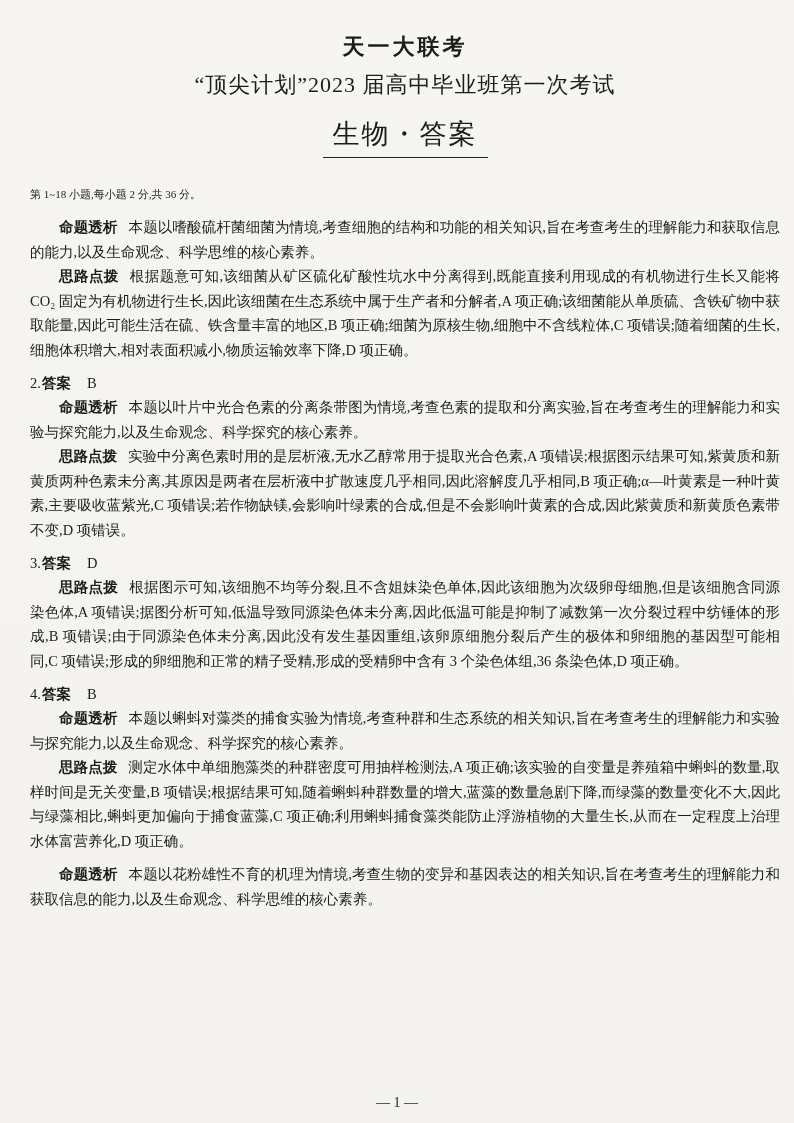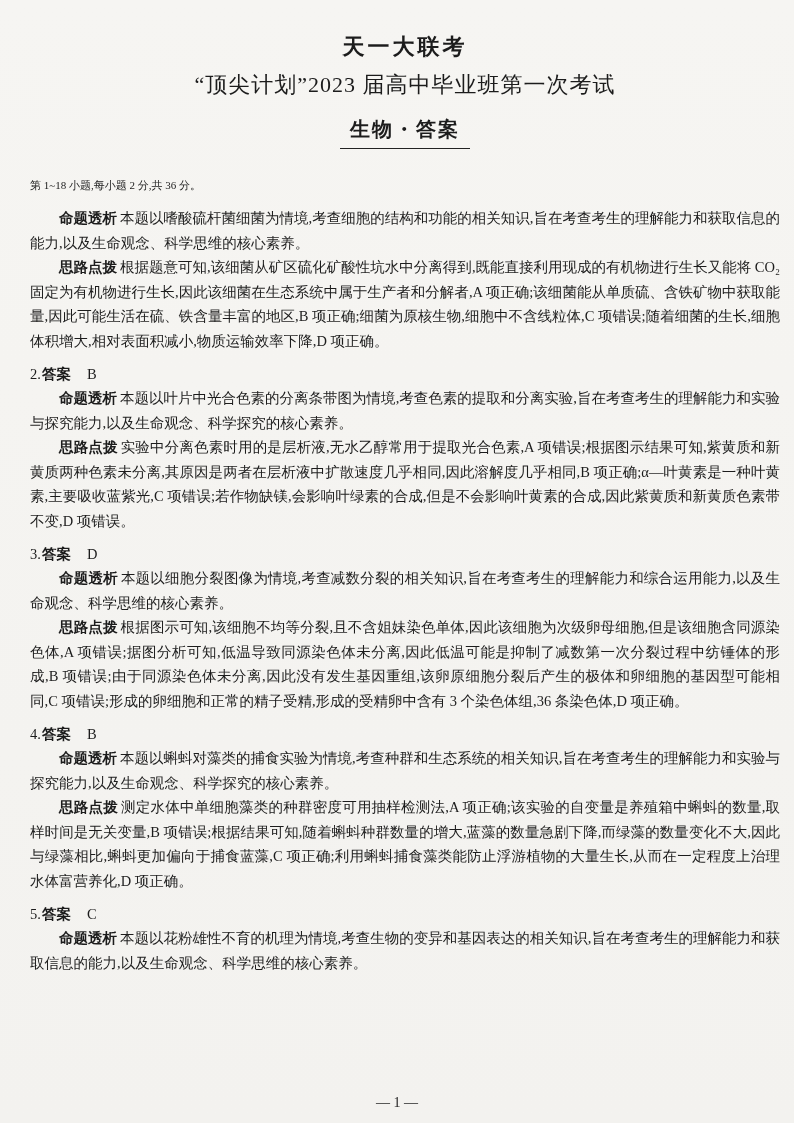--- a/index.html
+++ b/index.html
@@ -17,21 +17,21 @@
     padding:32px 14px 0 30px;
     background:linear-gradient(180deg,#f6f5f2 0%, #f3f2ef 100%);
     position:relative;
   }
   .doc-header { text-align:center; }
   .t1 { font-size:22px; font-weight:bold; letter-spacing:3px; }
   .t2 { font-size:22px; font-weight:normal; margin-top:8px; letter-spacing:1px; }
   .t3-wrap { margin-top:16px; }
   .t3 {
     display:inline-block;
-    font-size:20px; font-weight:bold; letter-spacing:2px;
+    font-size:27px; font-weight:normal; letter-spacing:2px;
     padding:0 10px 5px 10px;
     border-bottom:1.5px solid #222;
   }
   .intro {
     margin-top:24px;
     font-size:11px;
     line-height:24px;
   }
   .question { margin-top:9px; }
   .ans-line { font-size:14.5px; line-height:24px; }
@@ -40,21 +40,21 @@
     font-weight:bold;
     font-family:"Liberation Sans","DejaVu Sans",sans-serif;
   }
   .ans { margin-left:16px; font-family:"Liberation Serif","DejaVu Serif",serif; }
   .para {
     font-size:14.5px;
     line-height:24.5px;
     text-align:justify;
     text-indent:2em;
   }
-  .para .blabel { margin-right:3px; }
+  .para .blabel { margin-right:11px; }
   .footer {
     position:absolute;
     bottom:12px; left:0;
     width:100%;
     text-align:center;
     font-size:14px;
     color:#222;
   }
 </style>
 </head>
@@ -78,30 +78,28 @@
   </section>
 
   <section class="question">
     <div class="ans-line"><span class="qnum">2.</span><span class="blabel">答案</span><span class="ans">B</span></div>
     <p class="para"><span class="blabel">命题透析</span><span>本题以叶片中光合色素的分离条带图为情境,考查色素的提取和分离实验,旨在考查考生的理解能力和实验与探究能力,以及生命观念、科学探究的核心素养。</span></p>
     <p class="para"><span class="blabel">思路点拨</span><span>实验中分离色素时用的是层析液,无水乙醇常用于提取光合色素,A 项错误;根据图示结果可知,紫黄质和新黄质两种色素未分离,其原因是两者在层析液中扩散速度几乎相同,因此溶解度几乎相同,B 项正确;α—叶黄素是一种叶黄素,主要吸收蓝紫光,C 项错误;若作物缺镁,会影响叶绿素的合成,但是不会影响叶黄素的合成,因此紫黄质和新黄质色素带不变,D 项错误。</span></p>
   </section>
 
   <section class="question">
     <div class="ans-line"><span class="qnum">3.</span><span class="blabel">答案</span><span class="ans">D</span></div>
-    <p class="para"><span class="blabel">命题透析</span><span>本题以细胞分裂图像为情境,考查减数分裂的相关知识,旨在考查考生的理解能力和综合运用能力,以及生命观念、科学思维的核心素养。</span></p>
     <p class="para"><span class="blabel">思路点拨</span><span>根据图示可知,该细胞不均等分裂,且不含姐妹染色单体,因此该细胞为次级卵母细胞,但是该细胞含同源染色体,A 项错误;据图分析可知,低温导致同源染色体未分离,因此低温可能是抑制了减数第一次分裂过程中纺锤体的形成,B 项错误;由于同源染色体未分离,因此没有发生基因重组,该卵原细胞分裂后产生的极体和卵细胞的基因型可能相同,C 项错误;形成的卵细胞和正常的精子受精,形成的受精卵中含有 3 个染色体组,36 条染色体,D 项正确。</span></p>
   </section>
 
   <section class="question">
     <div class="ans-line"><span class="qnum">4.</span><span class="blabel">答案</span><span class="ans">B</span></div>
     <p class="para"><span class="blabel">命题透析</span><span>本题以蝌蚪对藻类的捕食实验为情境,考查种群和生态系统的相关知识,旨在考查考生的理解能力和实验与探究能力,以及生命观念、科学探究的核心素养。</span></p>
     <p class="para"><span class="blabel">思路点拨</span><span>测定水体中单细胞藻类的种群密度可用抽样检测法,A 项正确;该实验的自变量是养殖箱中蝌蚪的数量,取样时间是无关变量,B 项错误;根据结果可知,随着蝌蚪种群数量的增大,蓝藻的数量急剧下降,而绿藻的数量变化不大,因此与绿藻相比,蝌蚪更加偏向于捕食蓝藻,C 项正确;利用蝌蚪捕食藻类能防止浮游植物的大量生长,从而在一定程度上治理水体富营养化,D 项正确。</span></p>
   </section>
 
   <section class="question">
-    <div class="ans-line"><span class="qnum">5.</span><span class="blabel">答案</span><span class="ans">C</span></div>
     <p class="para"><span class="blabel">命题透析</span><span>本题以花粉雄性不育的机理为情境,考查生物的变异和基因表达的相关知识,旨在考查考生的理解能力和获取信息的能力,以及生命观念、科学思维的核心素养。</span></p>
   </section>
 
   <div class="footer">— 1 —</div>
 
 </main>
 
 </body></html>

